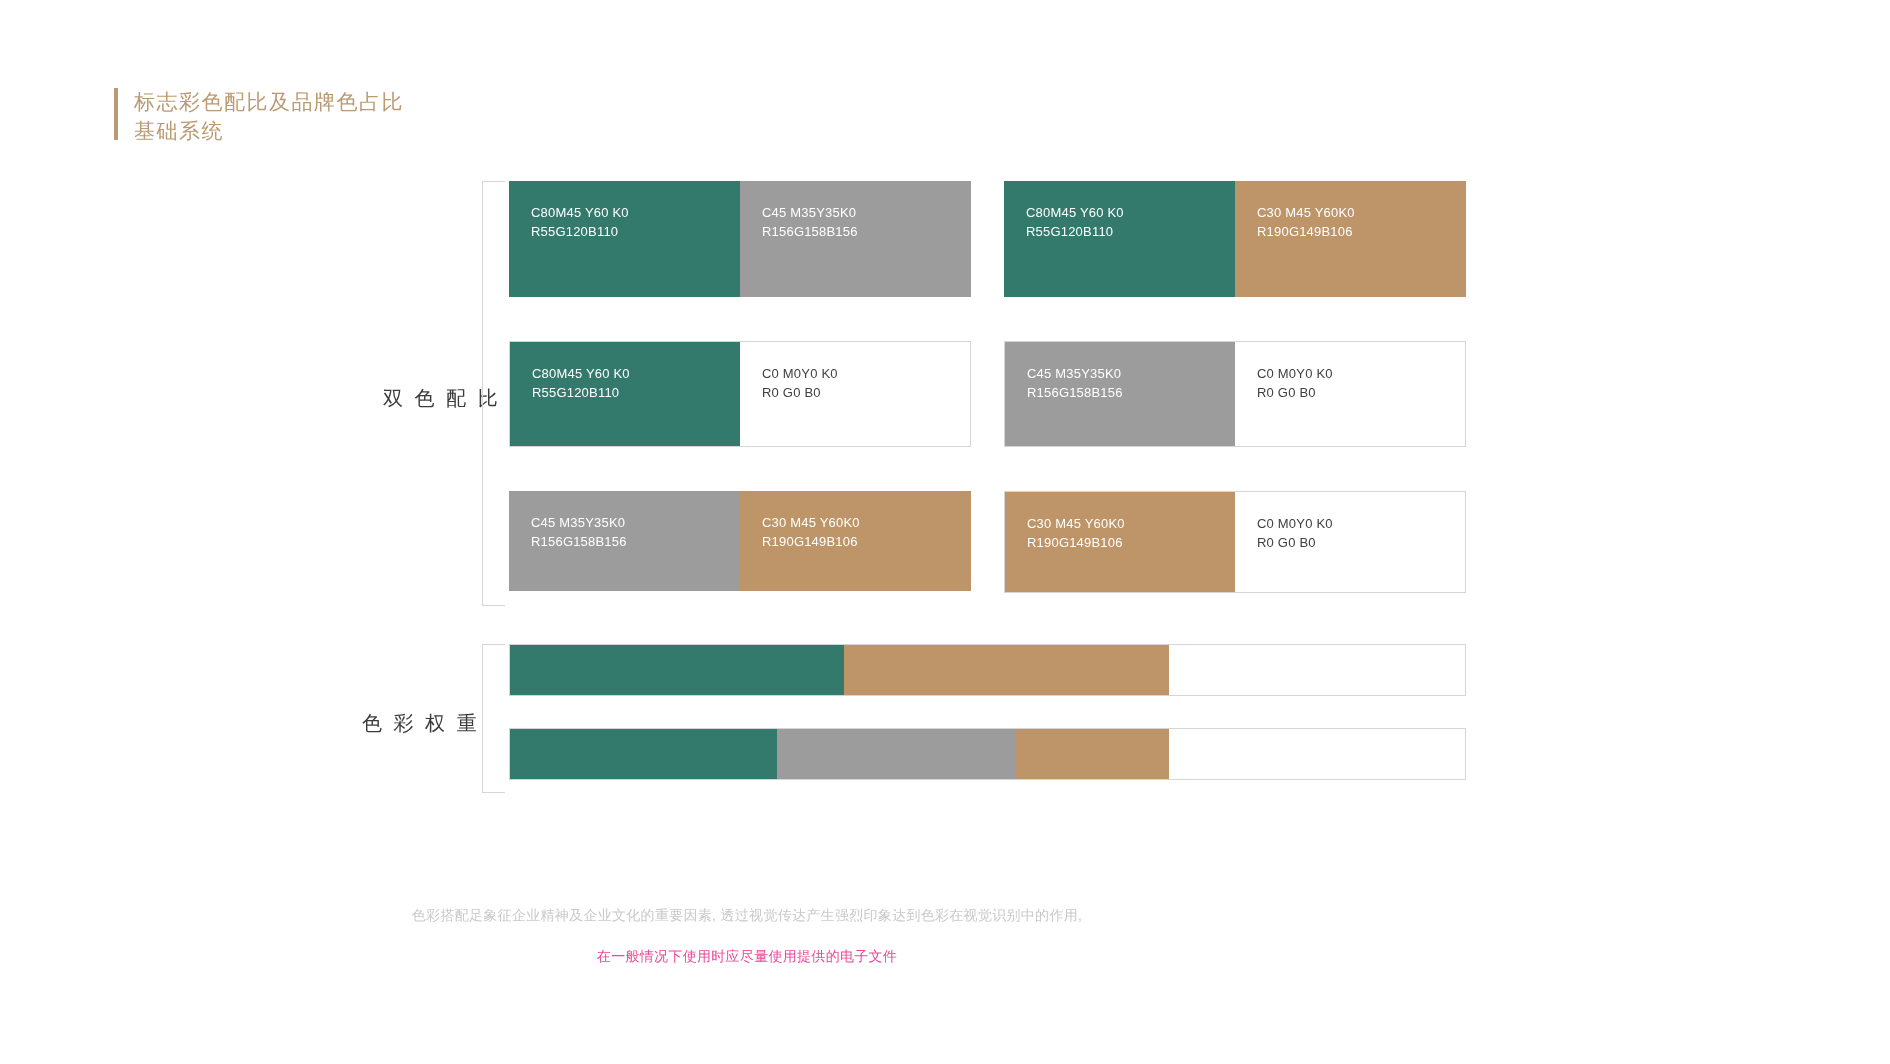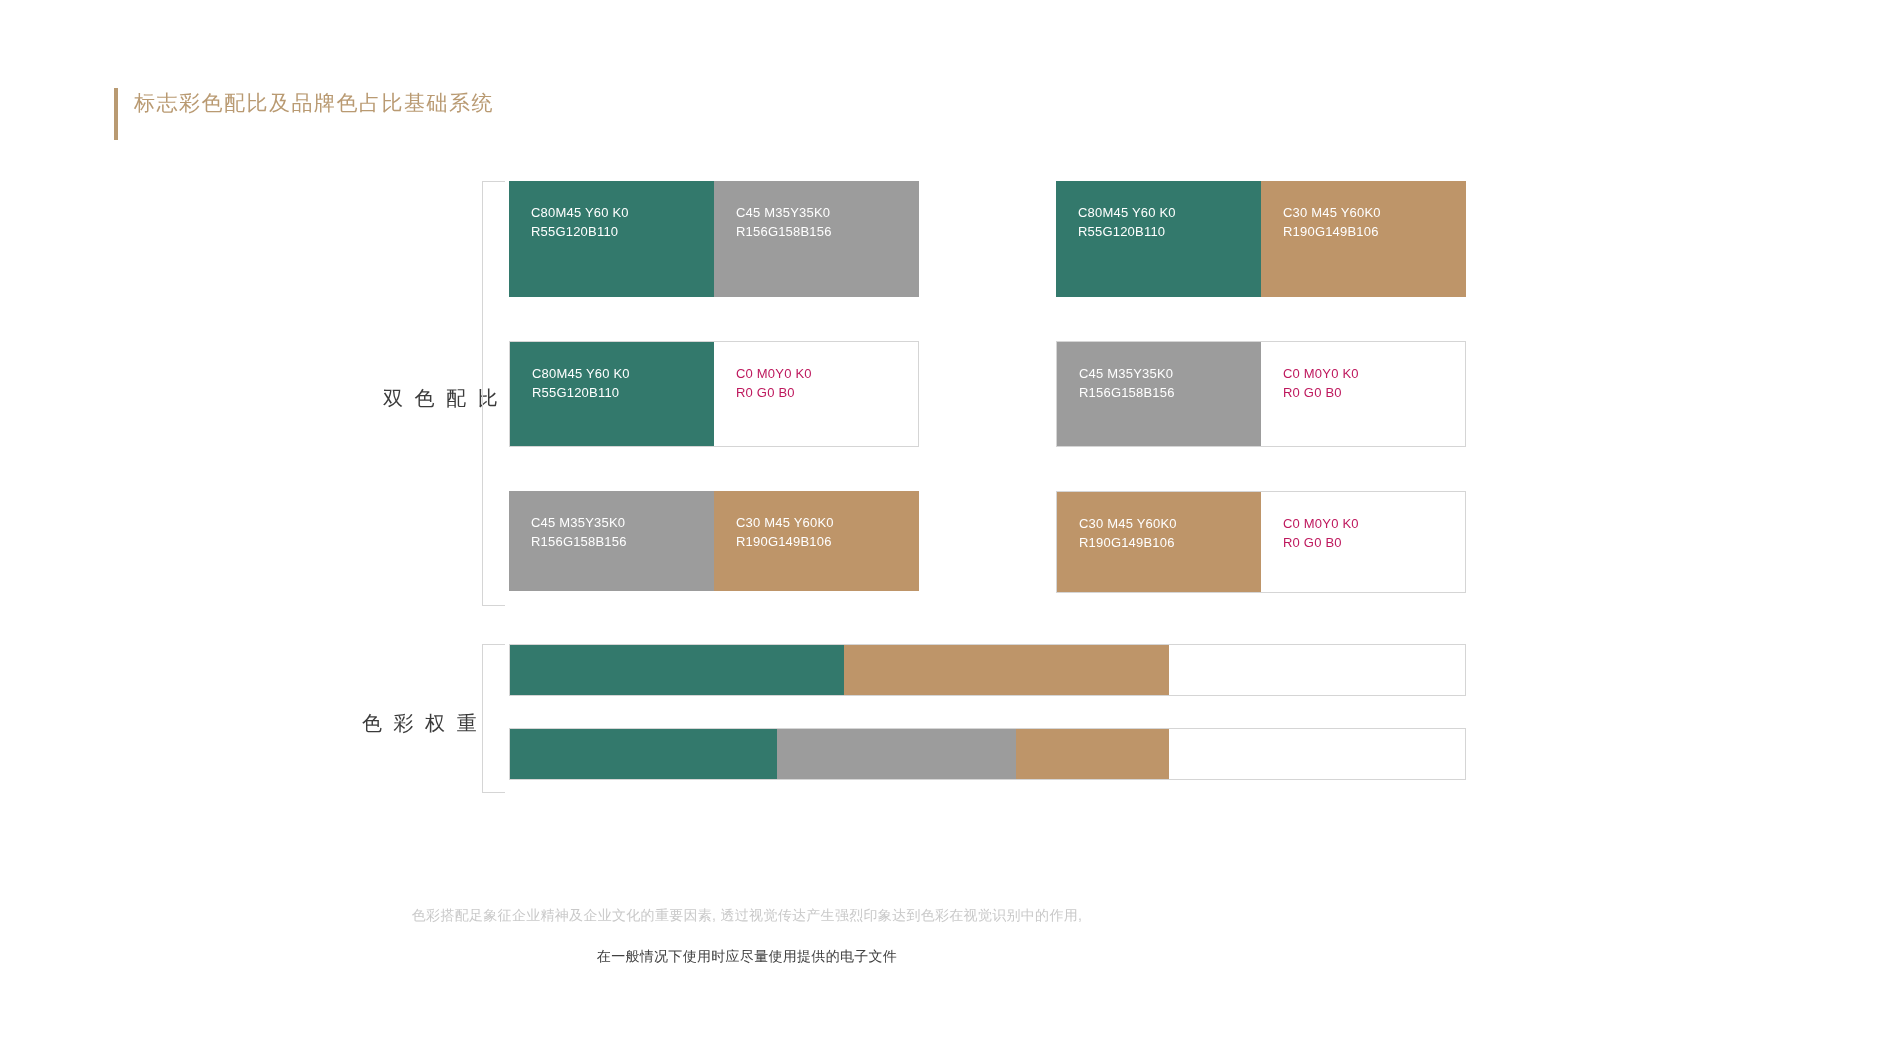--- a/index.html
+++ b/index.html
@@ -25,22 +25,23 @@
   }
   #title-accent-bar {
     width: 4px;
     height: 52px;
     background: #b99a72;
     margin-right: 16px;
     flex: none;
   }
   #title-text-col {
     display: flex;
-    flex-direction: row;
+    flex-direction: column;
     justify-content: flex-end;
+    font-family: Liberation Serif, serif;
   }
   .title-line {
     color: #b99a72;
     font-size: 21px;
     line-height: 29px;
     letter-spacing: 1.5px;
     white-space: nowrap;
   }
 
   
@@ -89,42 +90,42 @@
   }
   .pair-row {
     display: flex;
     justify-content: space-between;
     margin-bottom: 44px;
   }
   .pair-row:last-child { margin-bottom: 0; }
 
   .pair {
     display: flex;
-    width: 410px;
+    width: 462px;
   }
   .pair.outlined {
     border: 1px solid #d5d5d5;
     box-sizing: border-box;
   }
   .swatch {
     box-sizing: border-box;
     padding: 22px 0 0 22px;
     overflow: hidden;
   }
   .swatch .cmyk,
   .swatch .rgb {
     font-size: 13px;
     line-height: 19px;
     letter-spacing: 0.2px;
     white-space: nowrap;
   }
   .swatch.on-dark .cmyk,
   .swatch.on-dark .rgb { color: #ffffff; }
   .swatch.on-light .cmyk,
-  .swatch.on-light .rgb { color: #be185d; }
+  .swatch.on-light .rgb { color: #404040; }
 
   
   .row-tall .swatch { height: 116px; }
   .row-mid  .swatch { height: 104px; }
   .row-low  .swatch { height: 100px; }
 
   
   #weight-bars {
     position: absolute;
     left: 509px;
@@ -151,21 +152,21 @@
     text-align: center;
   }
   .footer-line {
     color: #c9c9c9;
     font-size: 14px;
     line-height: 21px;
     letter-spacing: 0.3px;
   }
   #footer-note {
     margin-top: 22px;
-    color: #404040;
+    color: #ec4899;
     font-size: 14px;
     letter-spacing: 0.3px;
   }
 </style>
 </head>
 <body>
 
 <div id="page-title-block">
   <div id="title-accent-bar" style="background: rgb(185, 154, 114);"></div>
   <div id="title-text-col">

